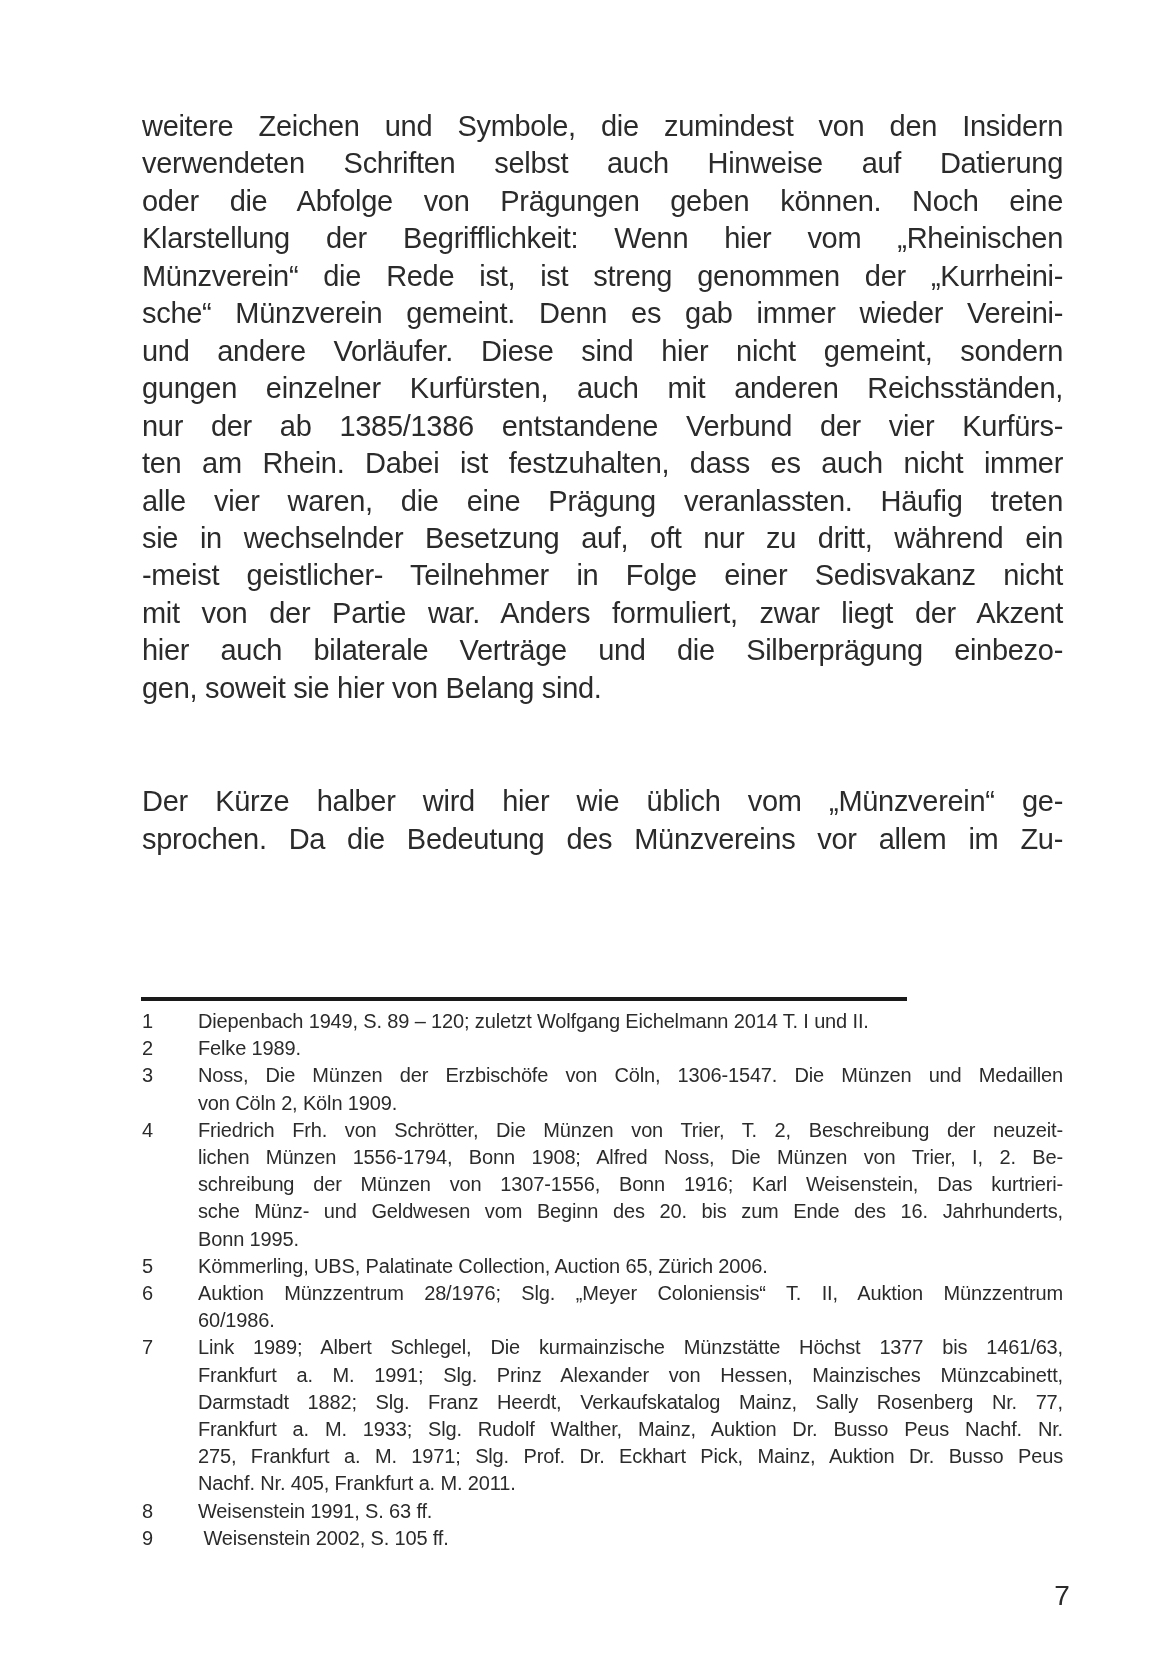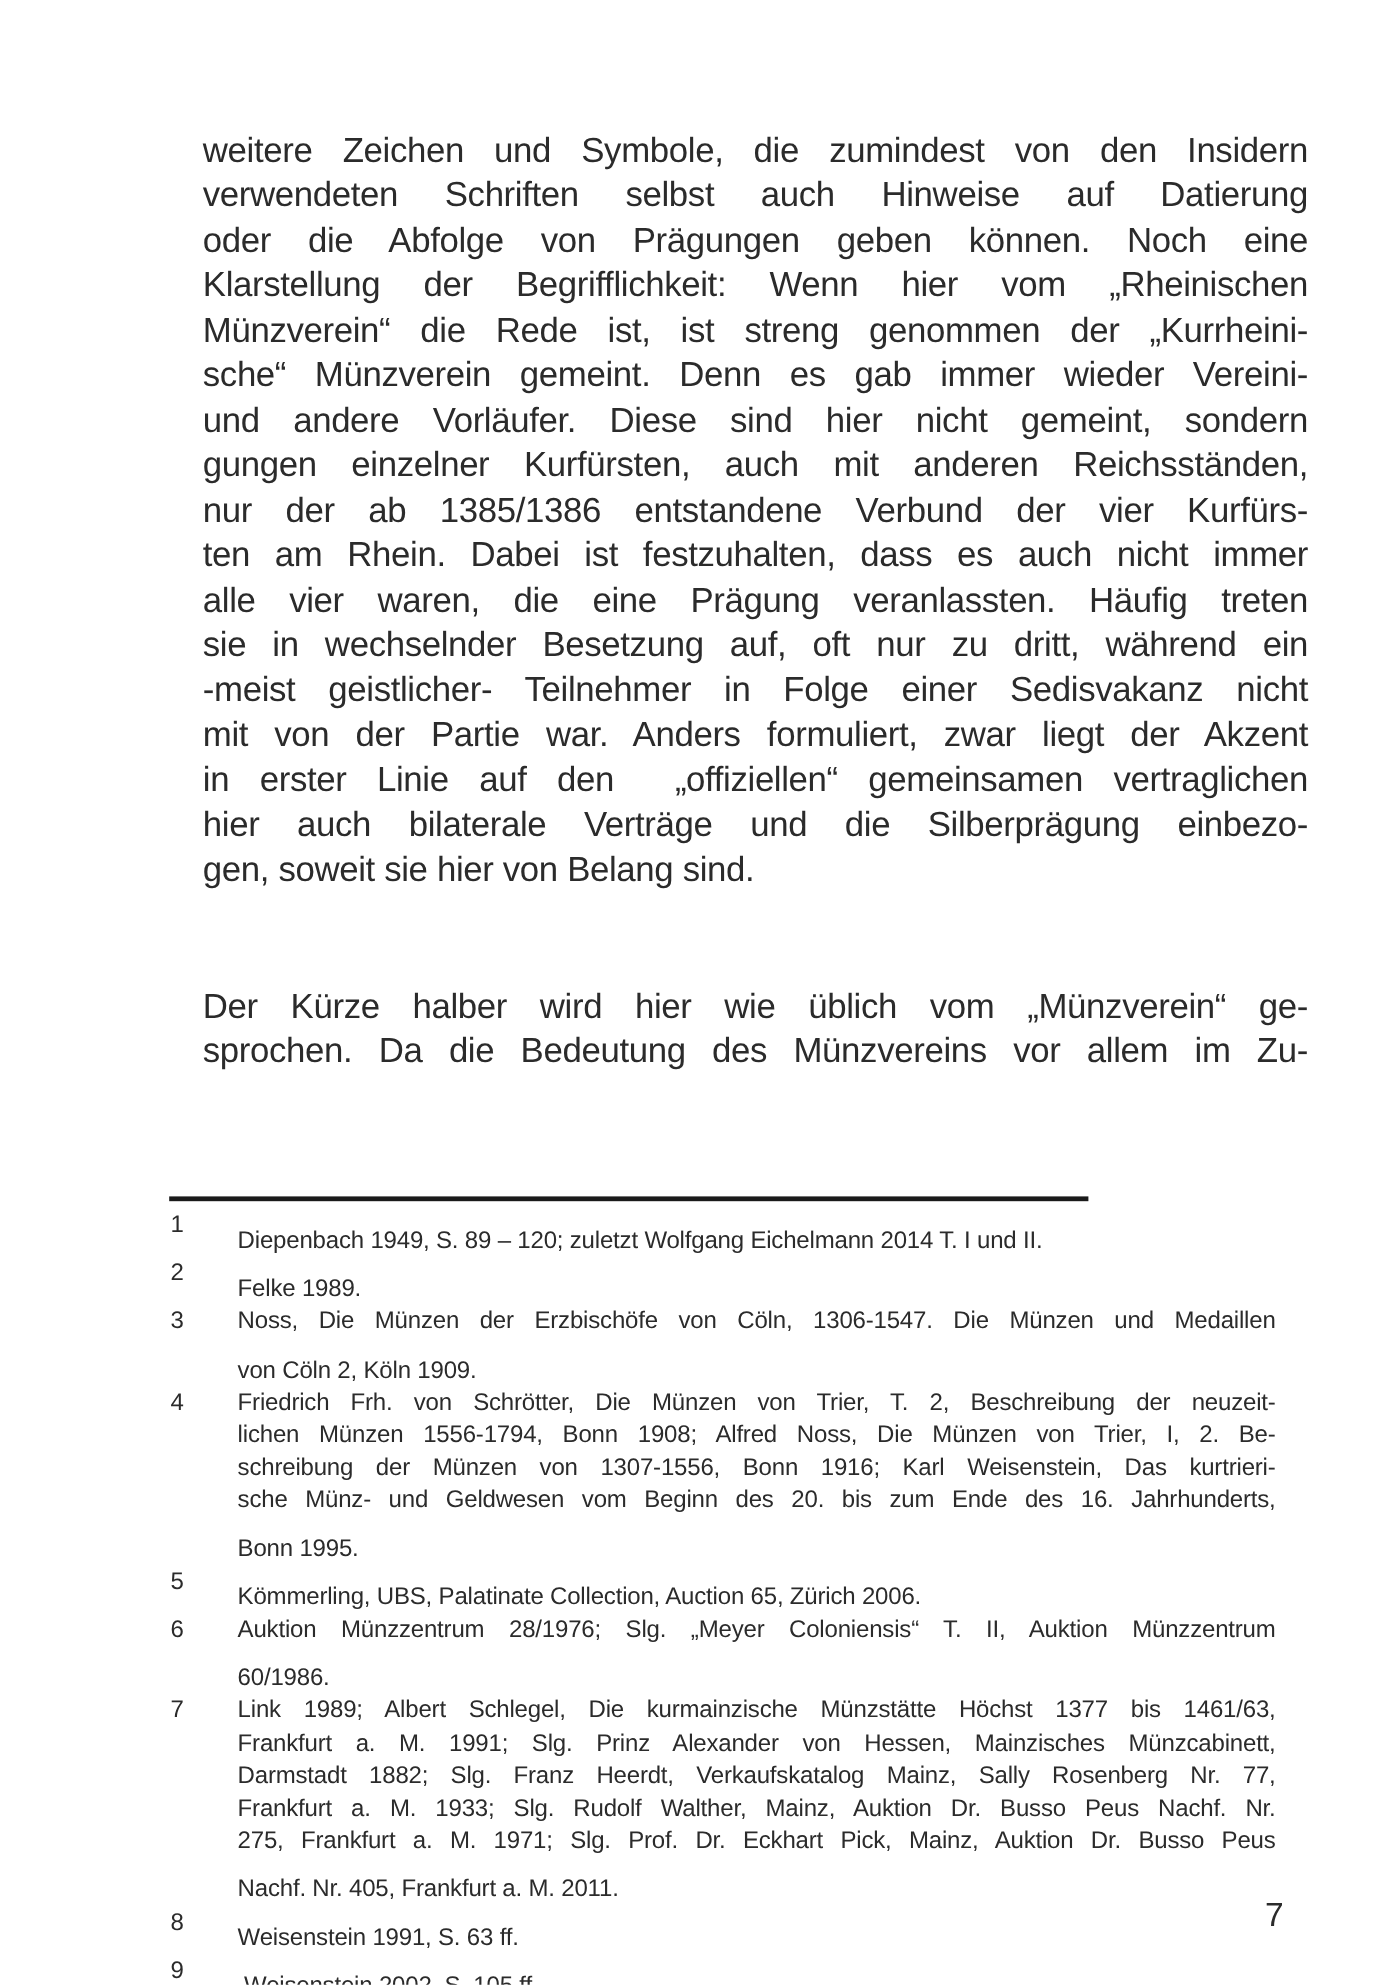--- a/index.html
+++ b/index.html
@@ -1,38 +1,38 @@
 <!DOCTYPE html>
 <html><head>
 <meta charset="utf-8">
 <style>
   html,body{margin:0;padding:0;}
   body{
     width:1166px;height:1654px;position:relative;background:#ffffff;
     font-family:"Liberation Sans", sans-serif;color:#2b2b2b;overflow:hidden;
   }
-  .body-text{position:absolute;left:142px;top:108px;width:921px;margin-left:27px;}
+  .body-text{position:absolute;left:142px;top:108px;width:921px;}
   .para .line{
     font-size:29px;line-height:37.45px;letter-spacing:-0.3px;
     text-align:justify;text-align-last:justify;white-space:pre-wrap;
   }
   .para .line.no-stretch{text-align-last:left;}
   .para + .para{margin-top:76px;}
 
   .fn-sep{position:absolute;left:141px;top:997px;width:766px;height:4px;background:#1a1a1a;}
 
   .footnotes{position:absolute;left:142px;top:1008px;width:921px;}
   .fn-row{display:flex;align-items:flex-start;}
   .fn-num{flex:0 0 56px;width:56px;font-size:20px;line-height:27.2px;}
   .fn-text{flex:1;min-width:0;}
   .fn-text .line{
     font-size:20px;line-height:27.2px;letter-spacing:-0.15px;
     text-align:justify;text-align-last:justify;white-space:pre-wrap;
   }
-  .fn-text .line.no-stretch{text-align-last:left;margin-top:13px;}
+  .fn-text .line.no-stretch{text-align-last:left;}
 
   .page-number{position:absolute;left:1040px;top:1580px;width:44px;font-size:28px;text-align:center;}
 </style>
 </head>
 <body>
 
 <main>
   <section class="body-text" id="body-text">
       <div class="para">
         <div class="line">weitere Zeichen und Symbole, die zumindest von den Insidern</div>
@@ -42,21 +42,20 @@
         <div class="line">Münzverein“ die Rede ist, ist streng genommen der „Kurrheini-</div>
         <div class="line">sche“ Münzverein gemeint. Denn es gab immer wieder Vereini-</div>
         <div class="line">und andere Vorläufer. Diese sind hier nicht gemeint, sondern</div>
         <div class="line">gungen einzelner Kurfürsten, auch mit anderen Reichsständen,</div>
         <div class="line">nur der ab 1385/1386 entstandene Verbund der vier Kurfürs-</div>
         <div class="line">ten am Rhein. Dabei ist festzuhalten, dass es auch nicht immer</div>
         <div class="line">alle vier waren, die eine Prägung veranlassten. Häufig treten</div>
         <div class="line">sie in wechselnder Besetzung auf, oft nur zu dritt, während ein</div>
         <div class="line">-meist geistlicher- Teilnehmer in Folge einer Sedisvakanz nicht</div>
         <div class="line">mit von der Partie war. Anders formuliert, zwar liegt der Akzent</div>
-        <div class="line">in erster Linie auf den  „offiziellen“ gemeinsamen vertraglichen</div>
         <div class="line">hier auch bilaterale Verträge und die Silberprägung einbezo-</div>
         <div class="line no-stretch">gen, soweit sie hier von Belang sind.</div>
       </div>
       <div class="para">
         <div class="line">Der Kürze halber wird hier wie üblich vom „Münzverein“ ge-</div>
         <div class="line">sprochen. Da die Bedeutung des Münzvereins vor allem im Zu-</div>
       </div>
     </section>
   <div class="fn-sep"></div>
   <section class="footnotes" id="footnotes">

